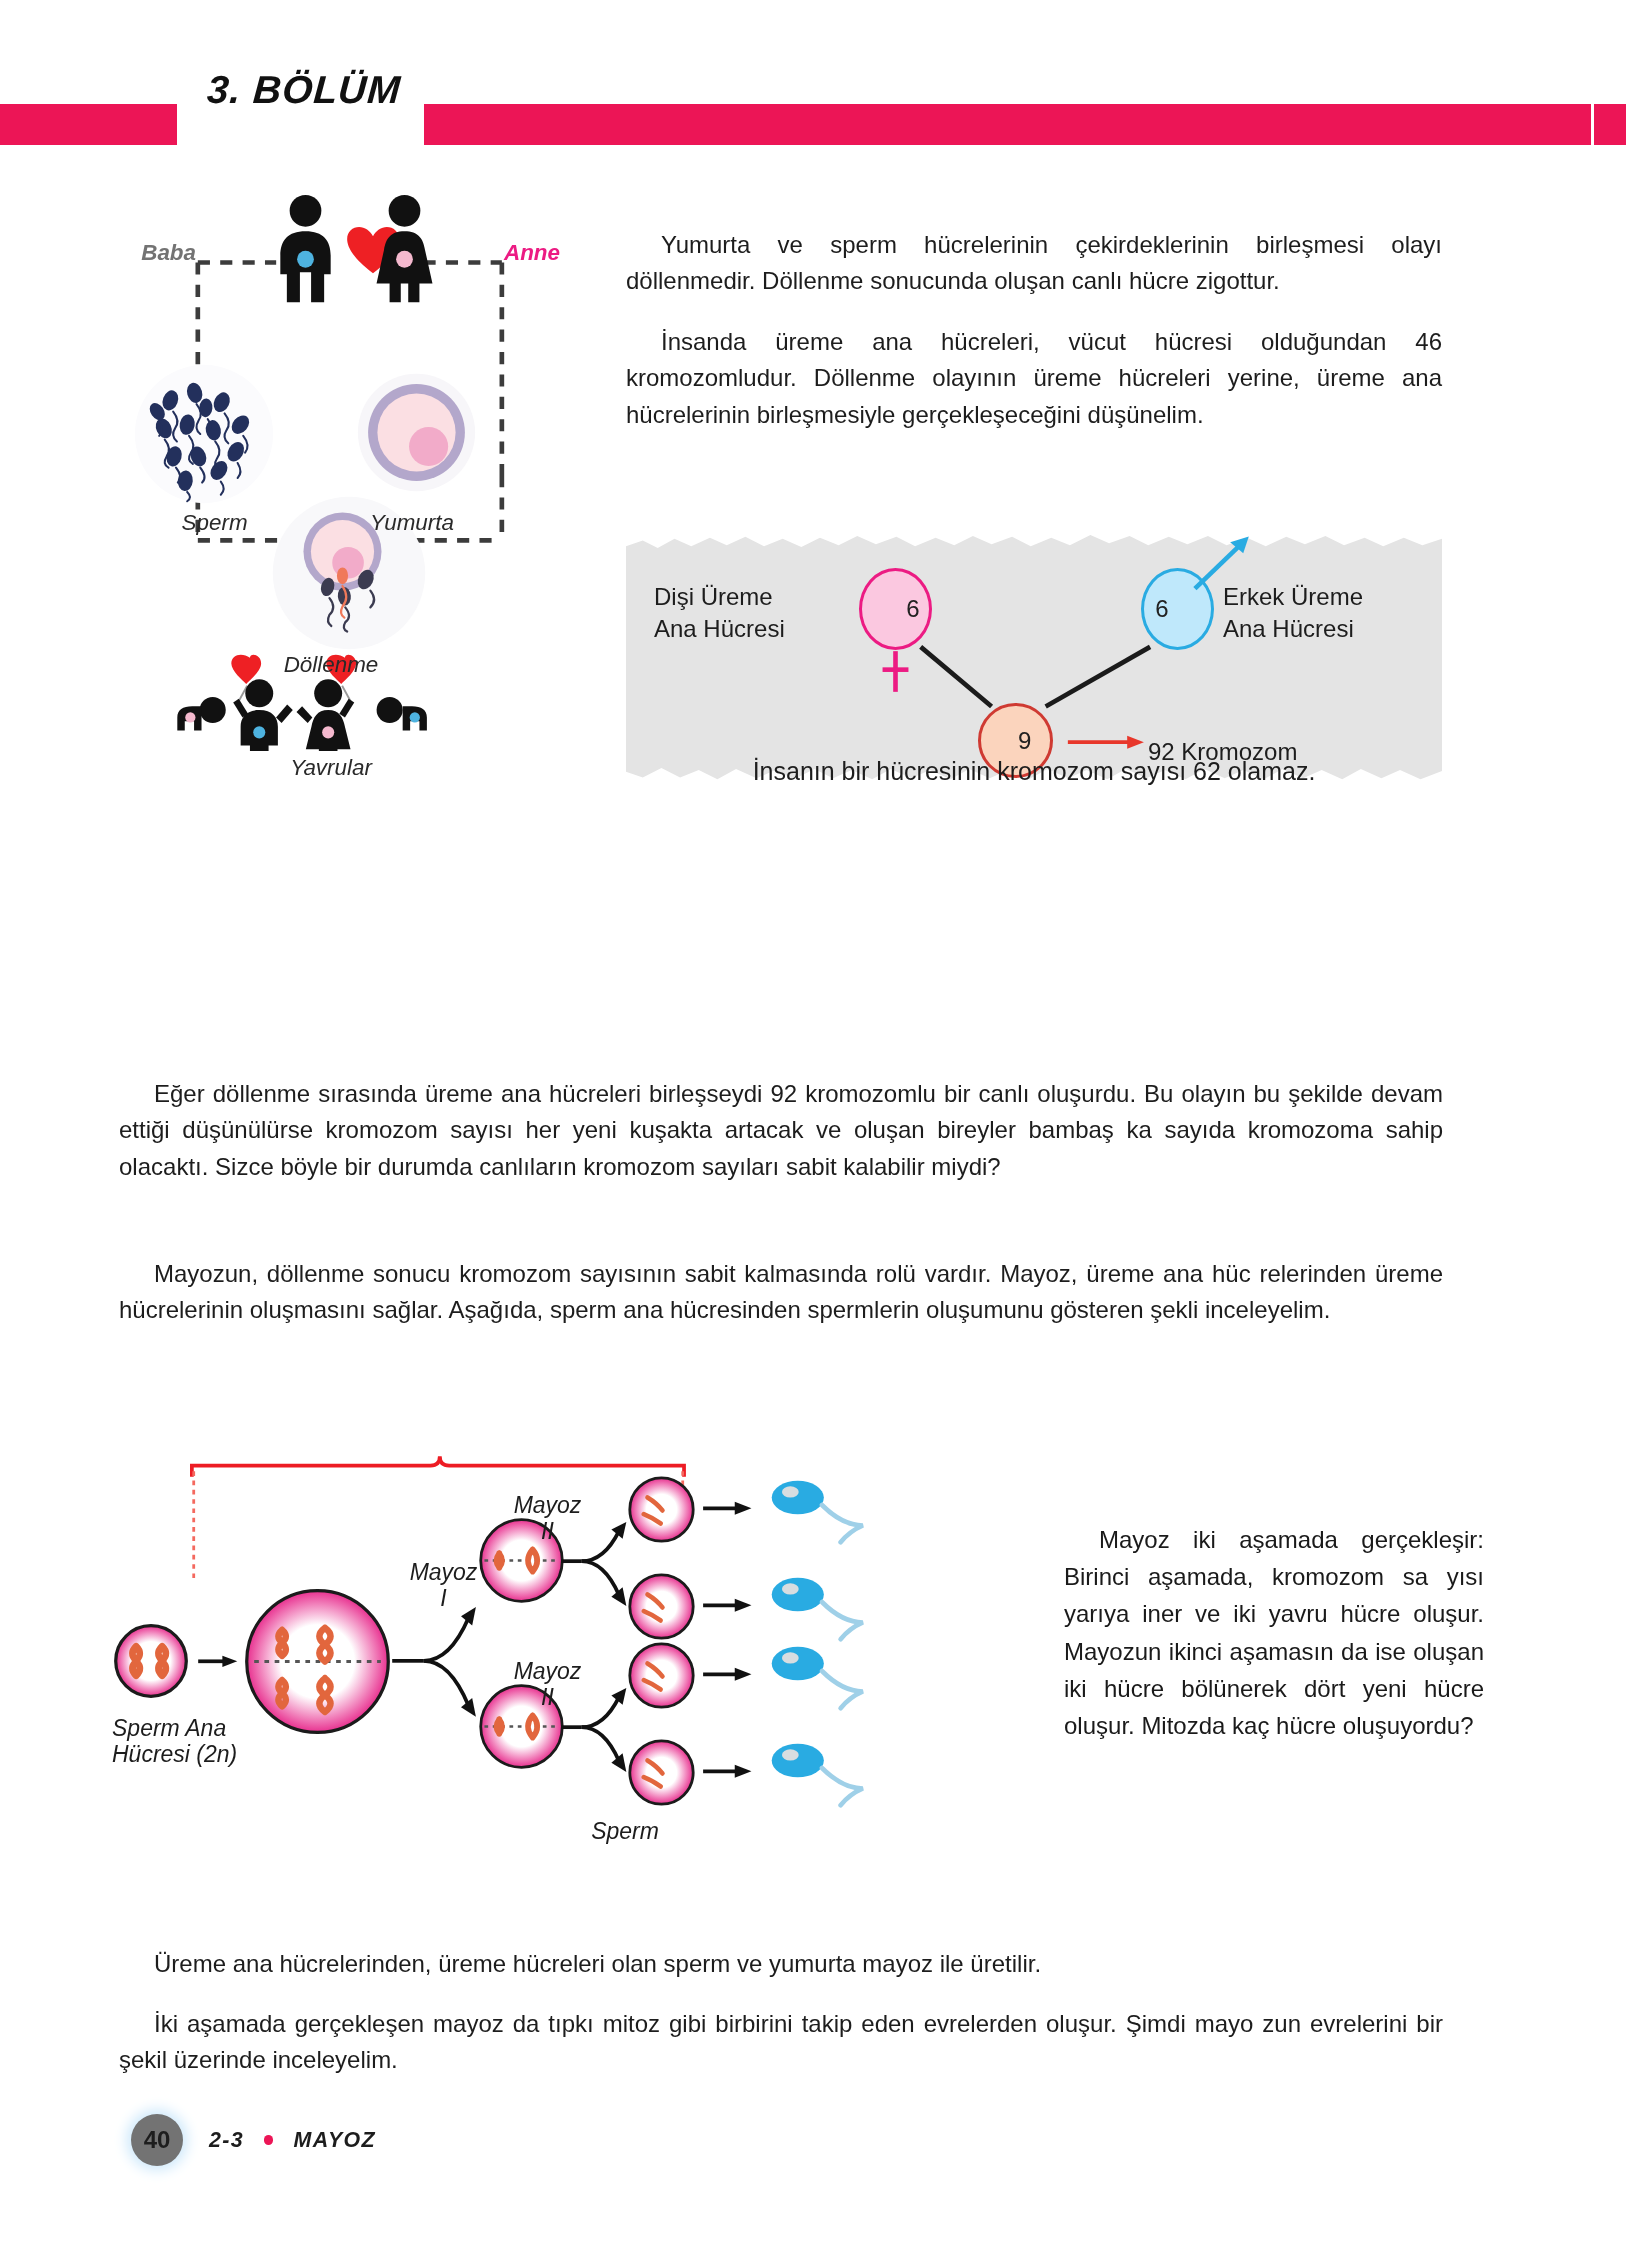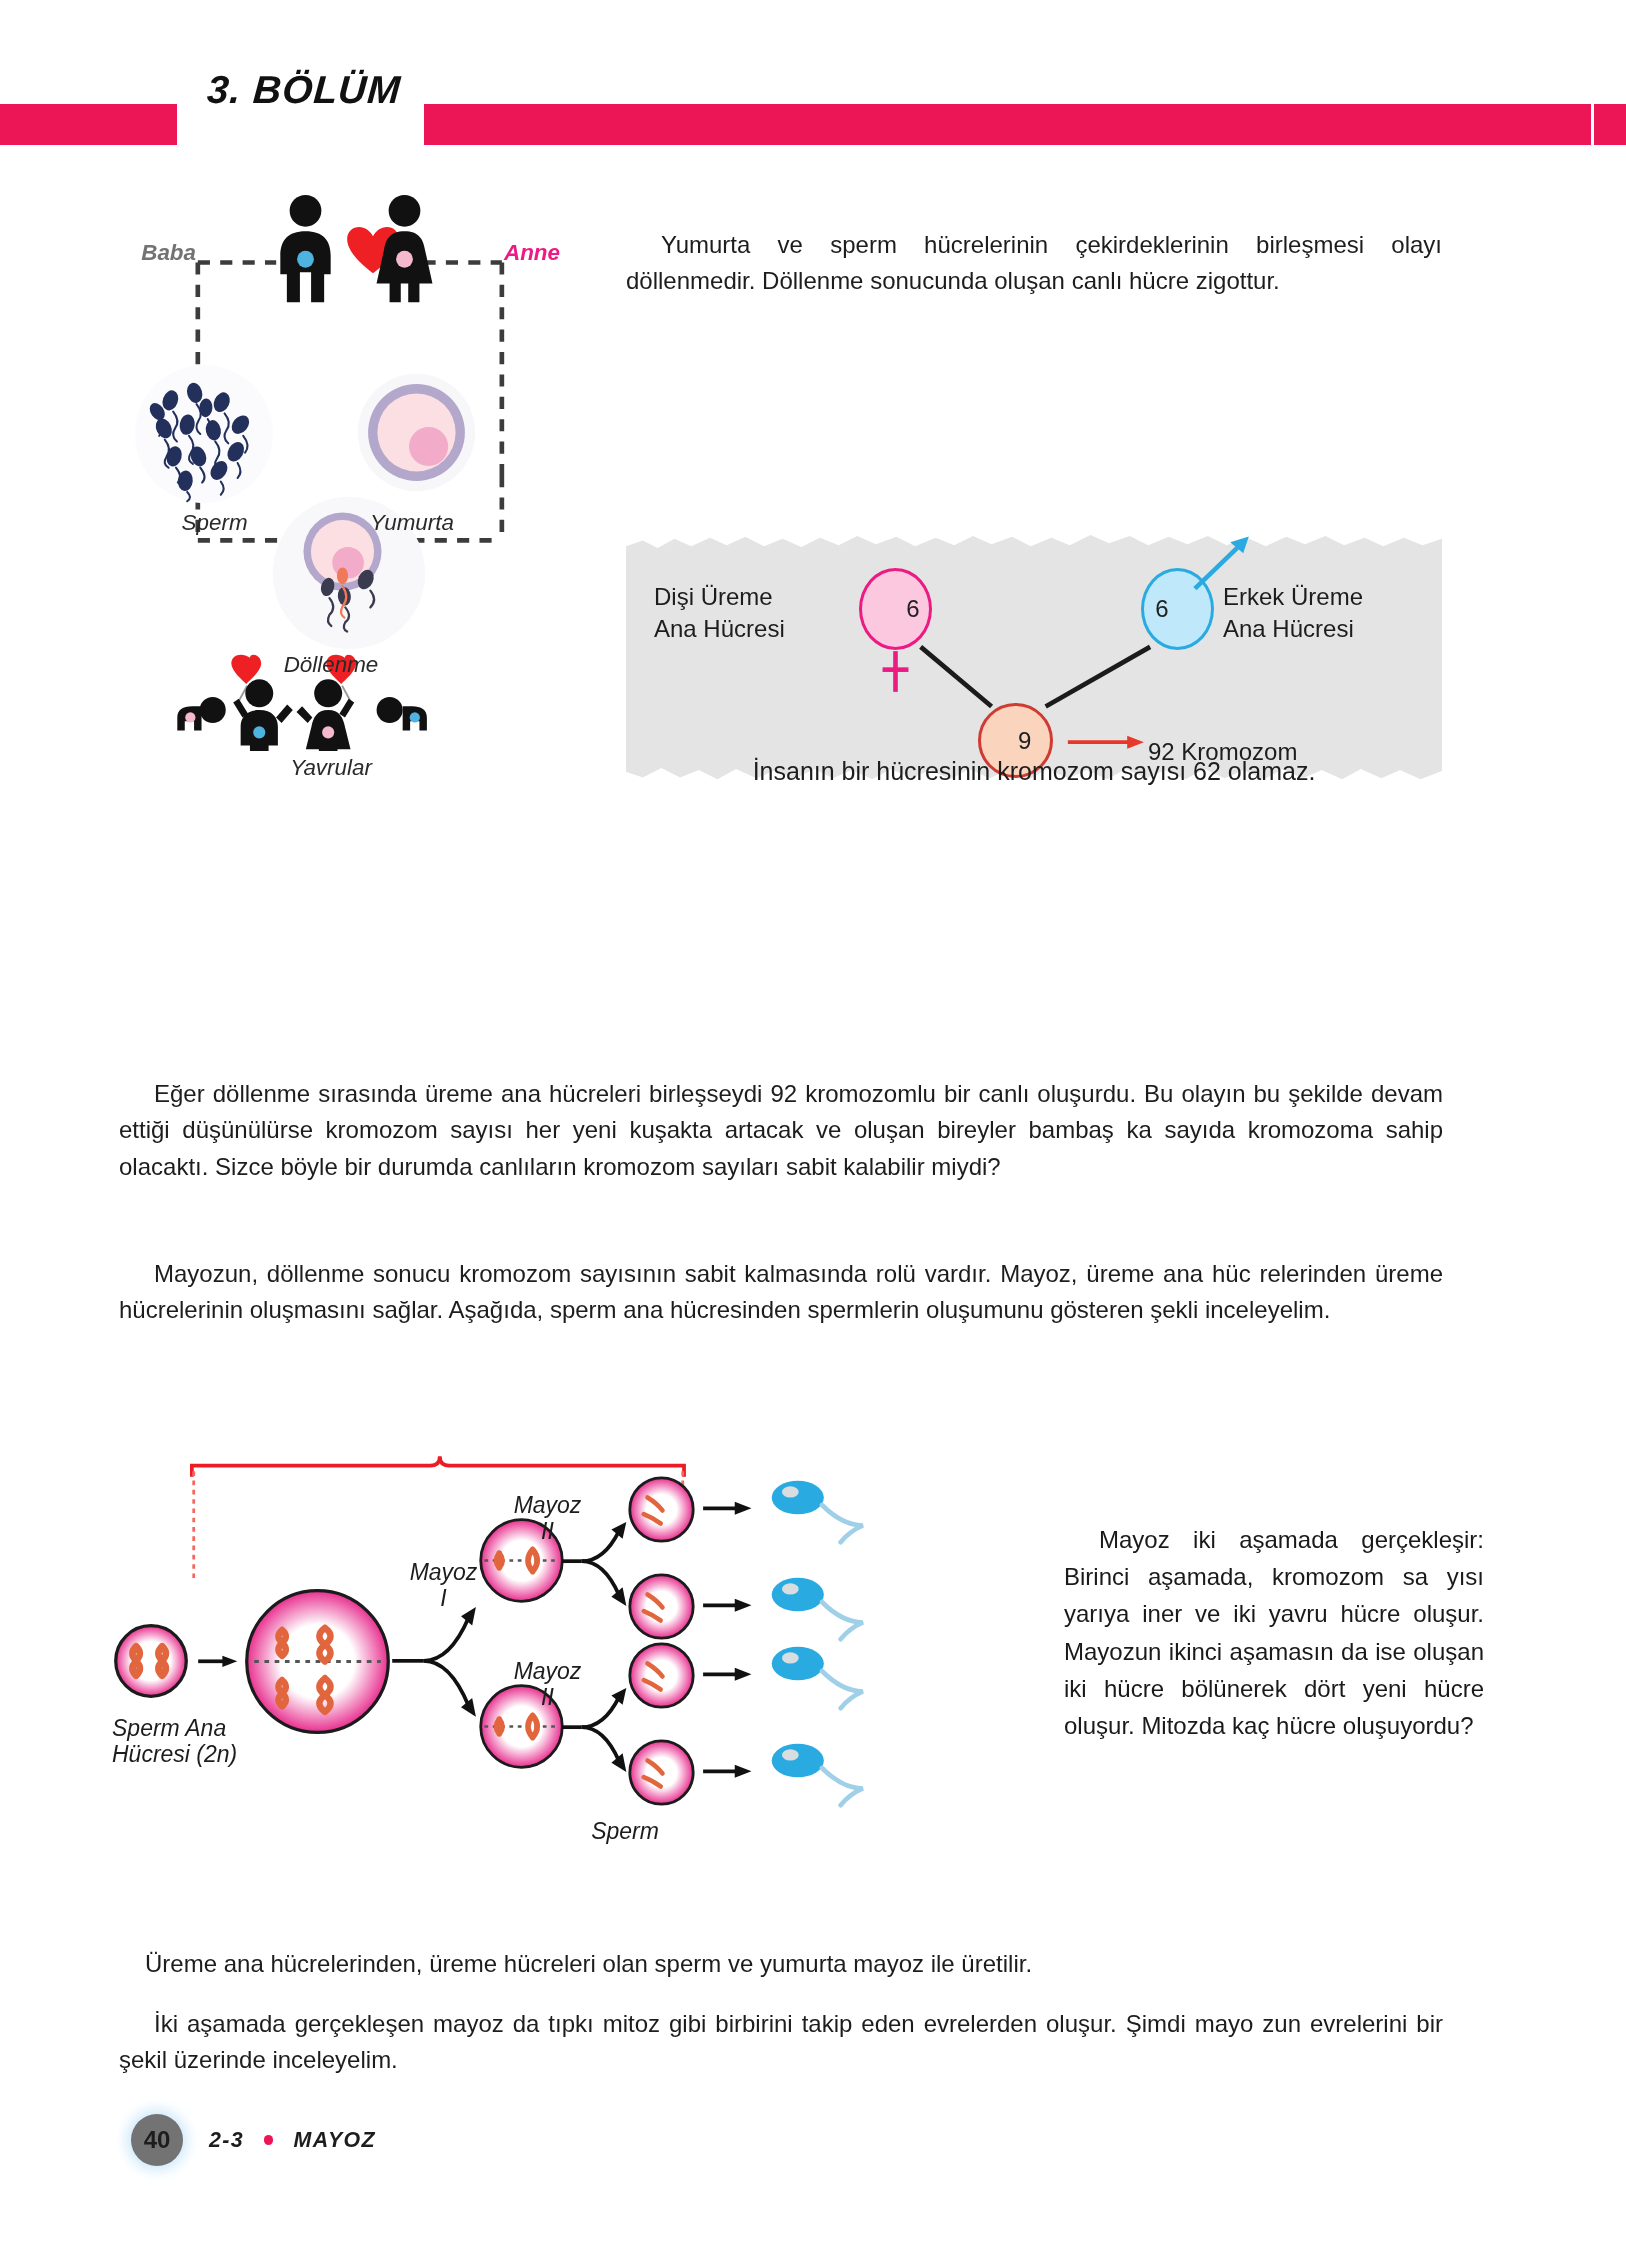--- a/index.html
+++ b/index.html
@@ -64,21 +64,21 @@
 
   .body-text-1 {
     position: absolute; left: 119px; top: 1052px;
     width: 1324px;
   }
   .body-text-2 {
     position: absolute; left: 119px; top: 1232px;
     width: 1324px;
   }
   .body-text-3 {
-    position: absolute; left: 110px; top: 1922px;
+    position: absolute; left: 119px; top: 1922px;
     width: 1324px;
   }
   .body-text-4 {
     position: absolute; left: 119px; top: 1982px;
     width: 1324px;
   }
   .side-text {
     position: absolute; left: 1018px; top: 1521px;
     width: 420px;
     font-size: 24px;
@@ -210,20 +210,21 @@
 
 <div class="chapter-header">
   <div class="bar-left"></div>
   <div class="bar-right"></div>
   <div class="bar-tick"></div>
   <div class="chapter-title">3. BÖLÜM</div>
 </div>
 
 <div class="top-right-text">
   <p class="para"><span class="indent"></span><span>Yumurta ve sperm hücrelerinin çekirdeklerinin birleşmesi olayı </span><b>döllenmedir.</b><span> Döllenme sonucunda oluşan canlı hücre zigottur.</span></p>
+  <p class="para"><span class="indent"></span><span>İnsanda üreme ana hücreleri, vücut hücresi olduğundan 46 kromozomludur. Döllenme olayının üreme hücreleri yerine, üreme ana hücrelerinin birleşmesiyle gerçekleşeceğini düşünelim.</span></p>
 </div>
 
 <div class="family-diagram">
 
   <svg width="485" height="429" style="position:absolute;left:0;top:0;" viewBox="0 0 520 460">
     <g stroke="#3c3c3c" stroke-width="5" fill="none" stroke-dasharray="13 11" stroke-linecap="butt">
       <path d="M 92 82 L 176 82"></path>
       <path d="M 334 82 L 418 82"></path>
       <path d="M 92 82 L 92 310"></path>
       <path d="M 418 82 L 418 310"></path>

